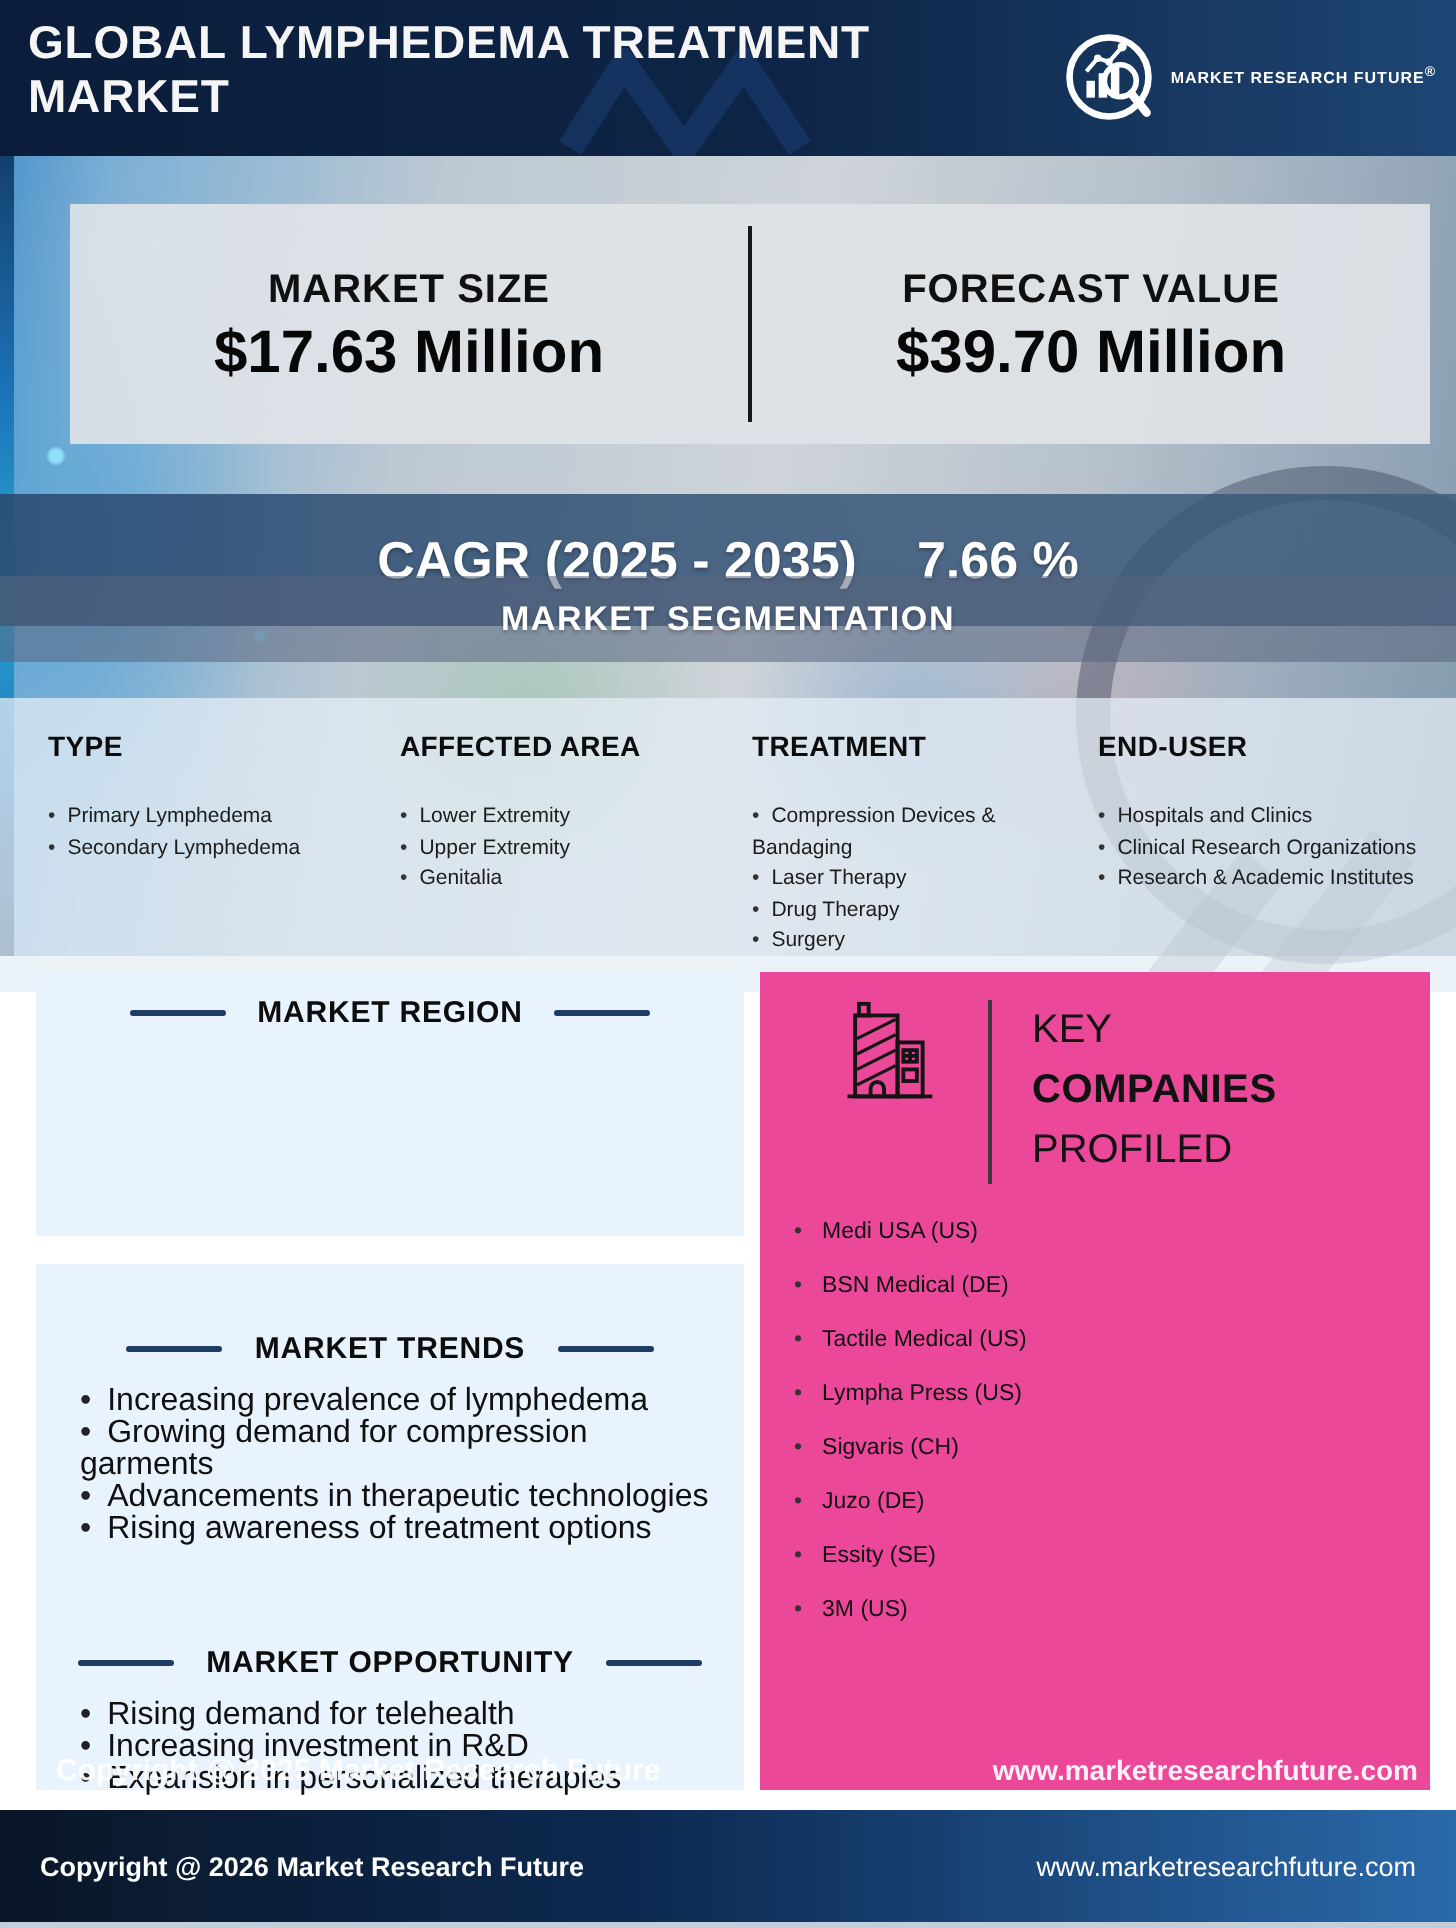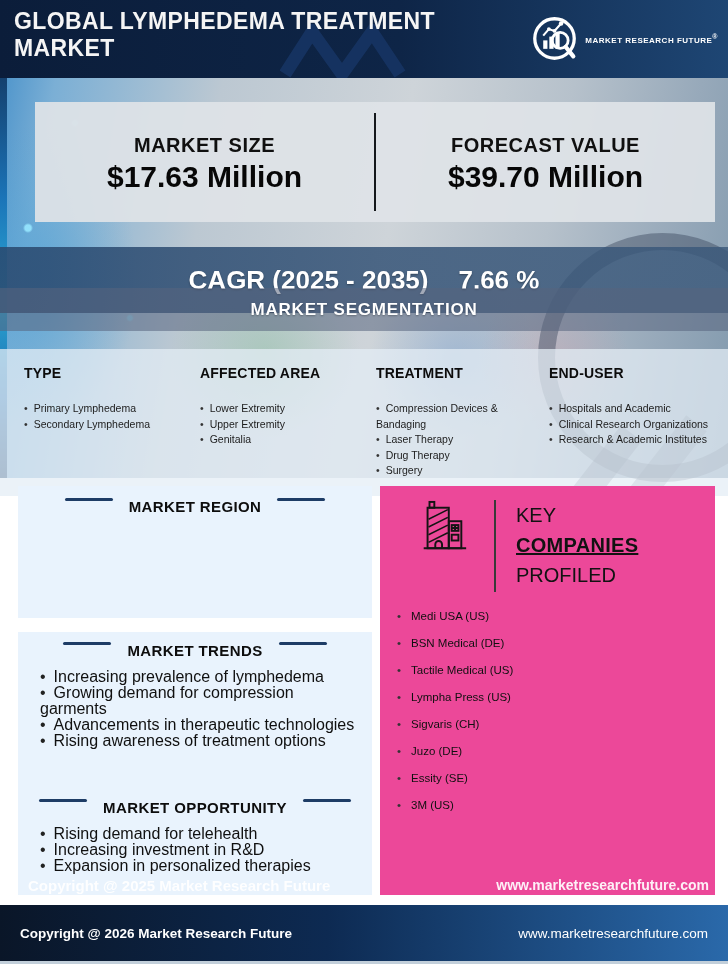--- a/index.html
+++ b/index.html
@@ -59,34 +59,34 @@
   .seg-col ul{list-style:none;margin:0;padding:0;}
   .seg-col li{font-size:10.5px;color:#1c1c1c;line-height:15.5px;}
   .seg-col li::before{content:"•";margin-right:6px;color:#333;}
 
   
   .panel{position:absolute;background:#e9f3fd;}
   .region-panel{left:18px;top:486px;width:354px;height:132px;}
   .lists-panel{left:18px;top:632px;width:354px;height:263px;}
   .companies-panel{left:380px;top:486px;width:335px;height:409px;background:#ec4899;}
 
-  .heading-row{display:flex;align-items:flex-start;justify-content:center;gap:16px;padding-top:12px;}
+  .heading-row{display:flex;align-items:center;justify-content:center;gap:16px;padding-top:12px;}
   .heading-row h2{margin:0;font-size:15px;font-weight:bold;color:#0d0d0d;letter-spacing:.4px;}
   .dash{width:48px;height:3px;background:#1d3c66;border-radius:2px;}
-  .lists-panel .heading-row{padding-top:10px;}
+  .lists-panel .heading-row{padding-top:10px;margin-top:24px;}
   .heading-row.opp{margin-top:50px;padding-top:0;}
 
   .bullets{list-style:none;margin:10px 0 0 0;padding:0 10px 0 22px;}
   .bullets li{font-size:16px;color:#101010;line-height:16px;}
   .bullets li::before{content:"•";margin-right:8px;color:#222;}
 
   .comp-head{display:flex;align-items:flex-start;padding:12px 0 0 36px;}
   .comp-sep{width:2px;height:92px;background:#3a3a3a;margin:2px 20px 0 24px;}
   .comp-title{font-size:20px;color:#121212;line-height:30px;padding-top:2px;}
-  .comp-title .bold{font-weight:bold;letter-spacing:.3px;text-decoration:underline;}
+  .comp-title .bold{font-weight:bold;letter-spacing:.3px;}
   .comp-list{margin-top:11px;padding-left:17px;}
   .comp-list li{line-height:27px;font-size:11.5px;}
   .comp-list li::before{content:"•";margin-right:10px;color:#333;}
 
   .wm{position:absolute;font-weight:bold;color:rgba(255,255,255,.92);white-space:nowrap;}
   .wm-copy{left:10px;bottom:1px;font-size:15px;}
   .wm-site{right:6px;bottom:2px;font-size:14px;}
 
   
   .footer{position:absolute;left:0;top:905px;width:728px;height:59px;box-sizing:border-box;
@@ -174,21 +174,21 @@
         <ul>
             <li>Compression Devices &amp; Bandaging</li>
             <li>Laser Therapy</li>
             <li>Drug Therapy</li>
             <li>Surgery</li>
           </ul>
       </div>
       <div class="seg-col">
         <div class="seg-head">END-USER</div>
         <ul>
-            <li>Hospitals and Academic</li>
+            <li>Hospitals and Clinics</li>
             <li>Clinical Research Organizations</li>
             <li>Research &amp; Academic Institutes</li>
           </ul>
       </div>
     </div>
   </section>
 
   <section class="panel region-panel">
     <div class="heading-row">
       <span class="dash"></span>

